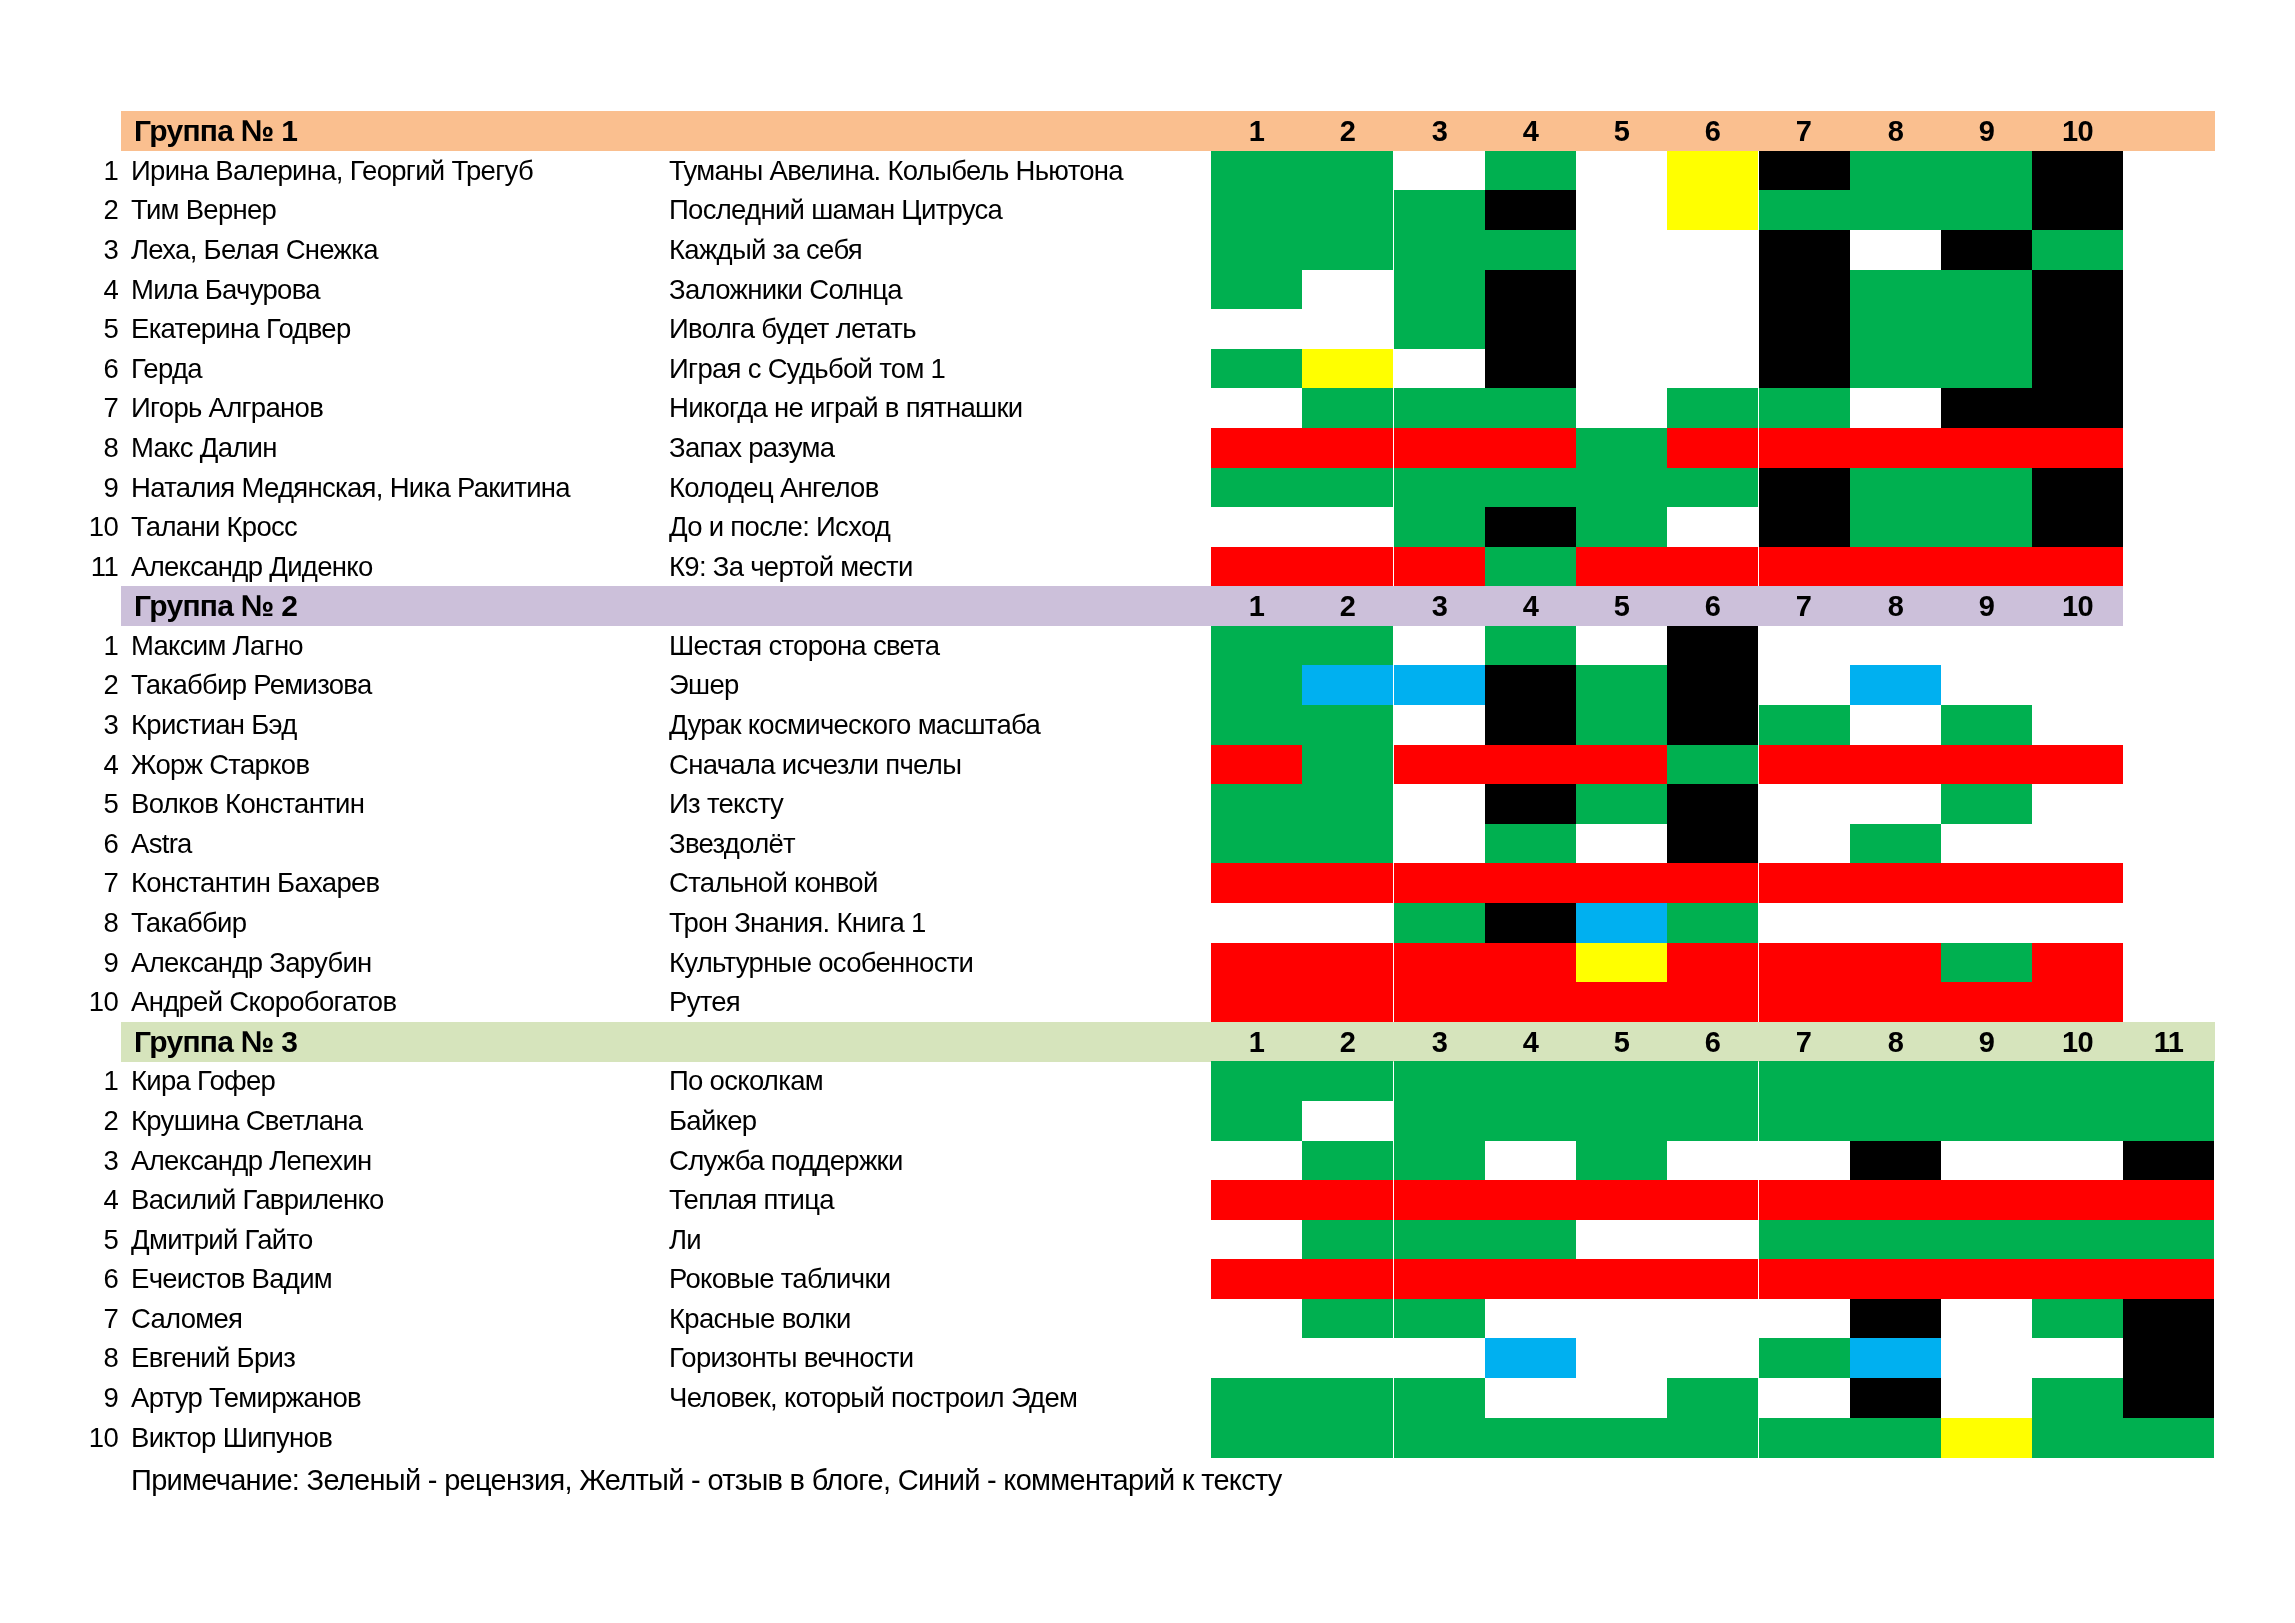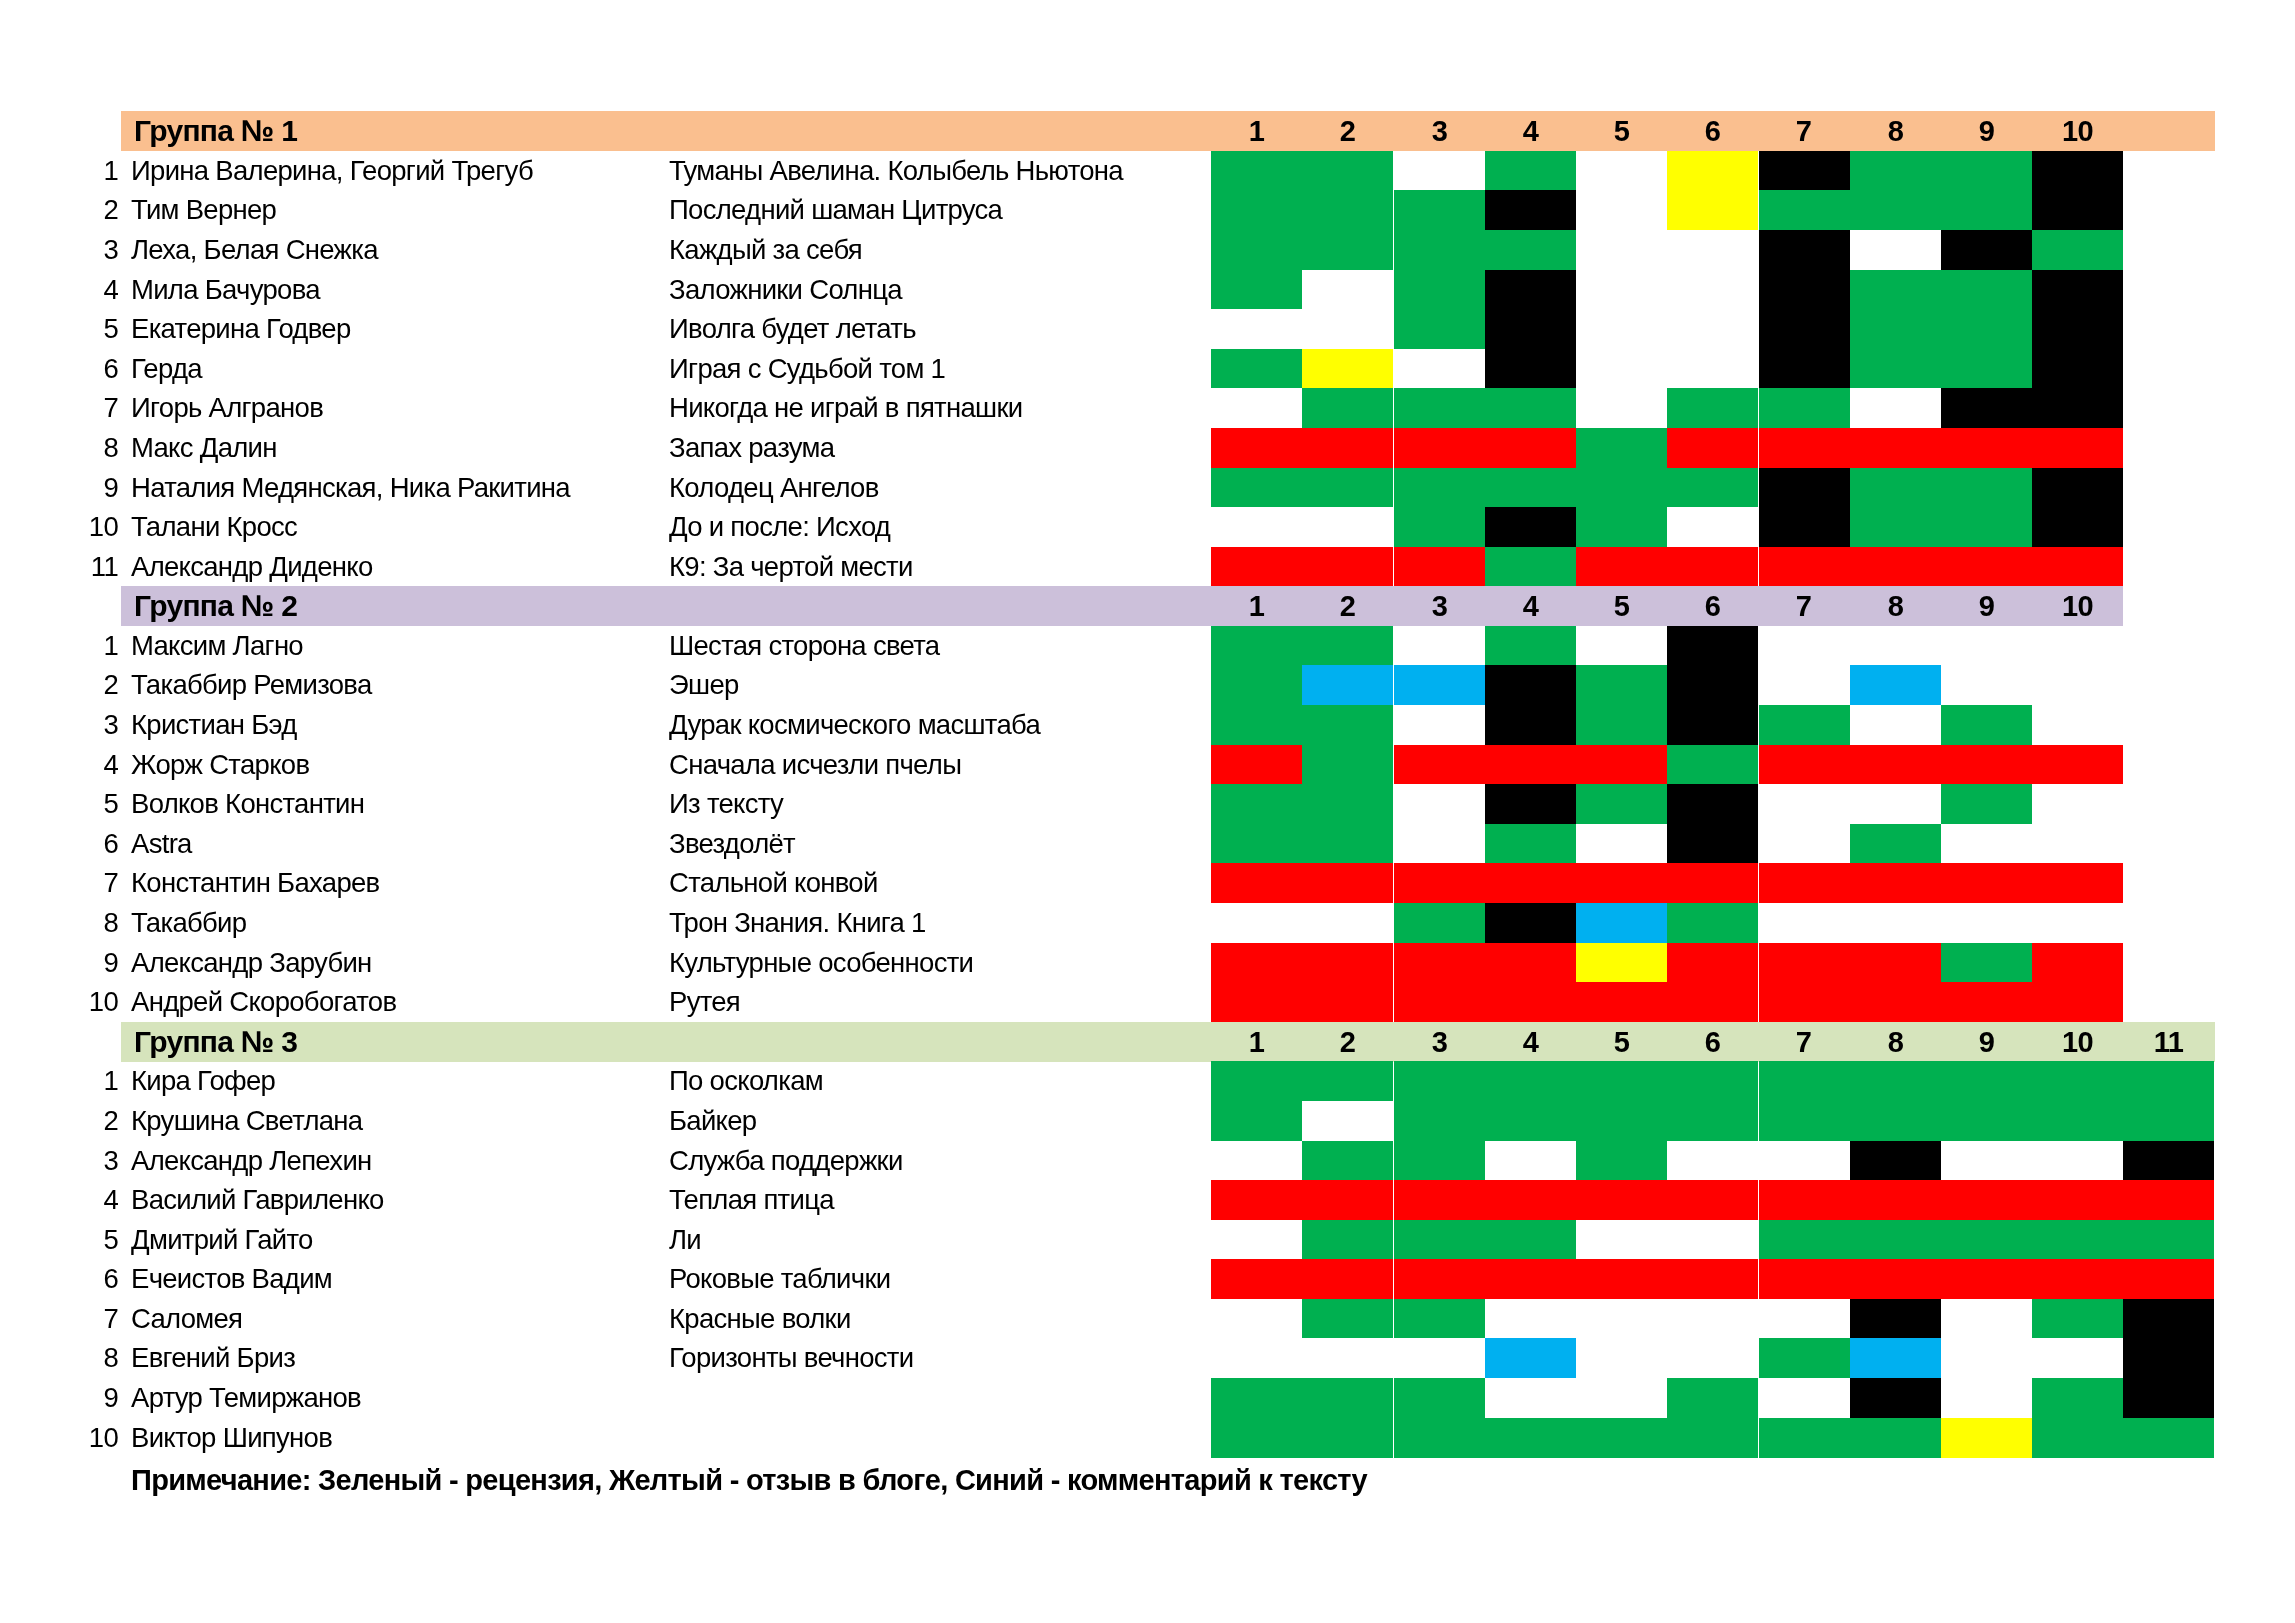--- a/index.html
+++ b/index.html
@@ -76,21 +76,21 @@
     top:0;
     height:40px;
   }
   .note{
     position:absolute;
     left:131px;
     top:1460px;
     height:40px;
     line-height:40px;
     font-size:29px;
-    font-weight:bold;
+    font-weight:normal;
     color:#000;
     white-space:nowrap;
     letter-spacing:-0.7px;
   }
 </style>
 </head>
 <body>
 
 <div class="canvas">
   <div id="table-root">
@@ -578,20 +578,21 @@
           <span class="cell" style="left: 1667px; width: 91px; background: rgb(255, 255, 255);"></span>
           <span class="cell" style="left: 1759px; width: 91px; background: rgb(0, 176, 80);"></span>
           <span class="cell" style="left: 1850px; width: 91px; background: rgb(0, 176, 240);"></span>
           <span class="cell" style="left: 1941px; width: 91px; background: rgb(255, 255, 255);"></span>
           <span class="cell" style="left: 2032px; width: 91px; background: rgb(255, 255, 255);"></span>
           <span class="cell" style="left: 2123px; width: 91px; background: rgb(0, 0, 0);"></span>
         </div>
         <div class="row" style="top: 1378px;">
           <span class="rownum">9</span>
           <span class="author">Артур Темиржанов</span>
+          <span class="title">Человек, который построил Эдем</span>
           <span class="cell" style="left: 1211px; width: 91px; background: rgb(0, 176, 80);"></span>
           <span class="cell" style="left: 1302px; width: 91px; background: rgb(0, 176, 80);"></span>
           <span class="cell" style="left: 1394px; width: 91px; background: rgb(0, 176, 80);"></span>
           <span class="cell" style="left: 1485px; width: 91px; background: rgb(255, 255, 255);"></span>
           <span class="cell" style="left: 1576px; width: 91px; background: rgb(255, 255, 255);"></span>
           <span class="cell" style="left: 1667px; width: 91px; background: rgb(0, 176, 80);"></span>
           <span class="cell" style="left: 1759px; width: 91px; background: rgb(255, 255, 255);"></span>
           <span class="cell" style="left: 1850px; width: 91px; background: rgb(0, 0, 0);"></span>
           <span class="cell" style="left: 1941px; width: 91px; background: rgb(255, 255, 255);"></span>
           <span class="cell" style="left: 2032px; width: 91px; background: rgb(0, 176, 80);"></span>

